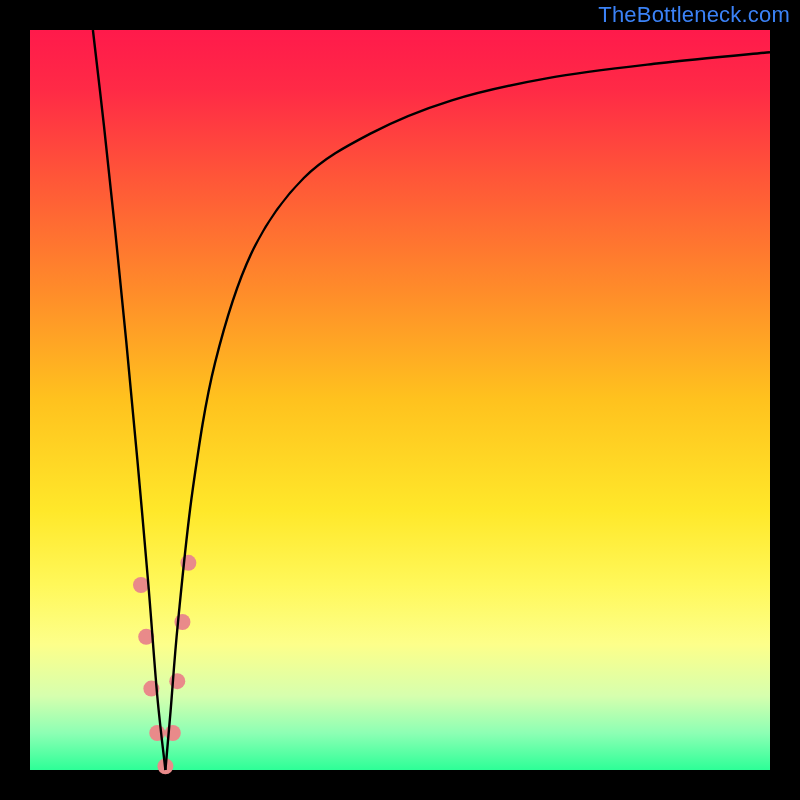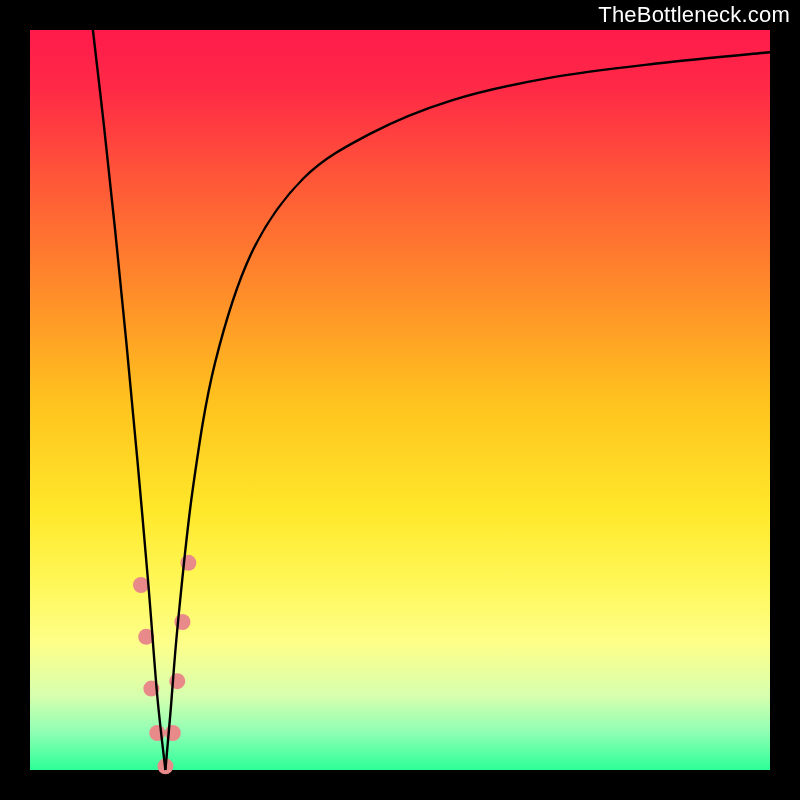--- a/index.html
+++ b/index.html
@@ -18,21 +18,21 @@
   }
   svg {
     display: block;
   }
   .watermark {
     position: absolute;
     top: 2px;
     right: 10px;
     font-size: 22px;
     font-weight: 400;
-    color: #ffffff;
+    color: #3b82f6;
     letter-spacing: 0.2px;
     user-select: none;
   }
 </style>
 </head>
 <body>
 
 <div class="canvas-wrap">
 
   <svg width="800" height="800" viewBox="0 0 800 800">

